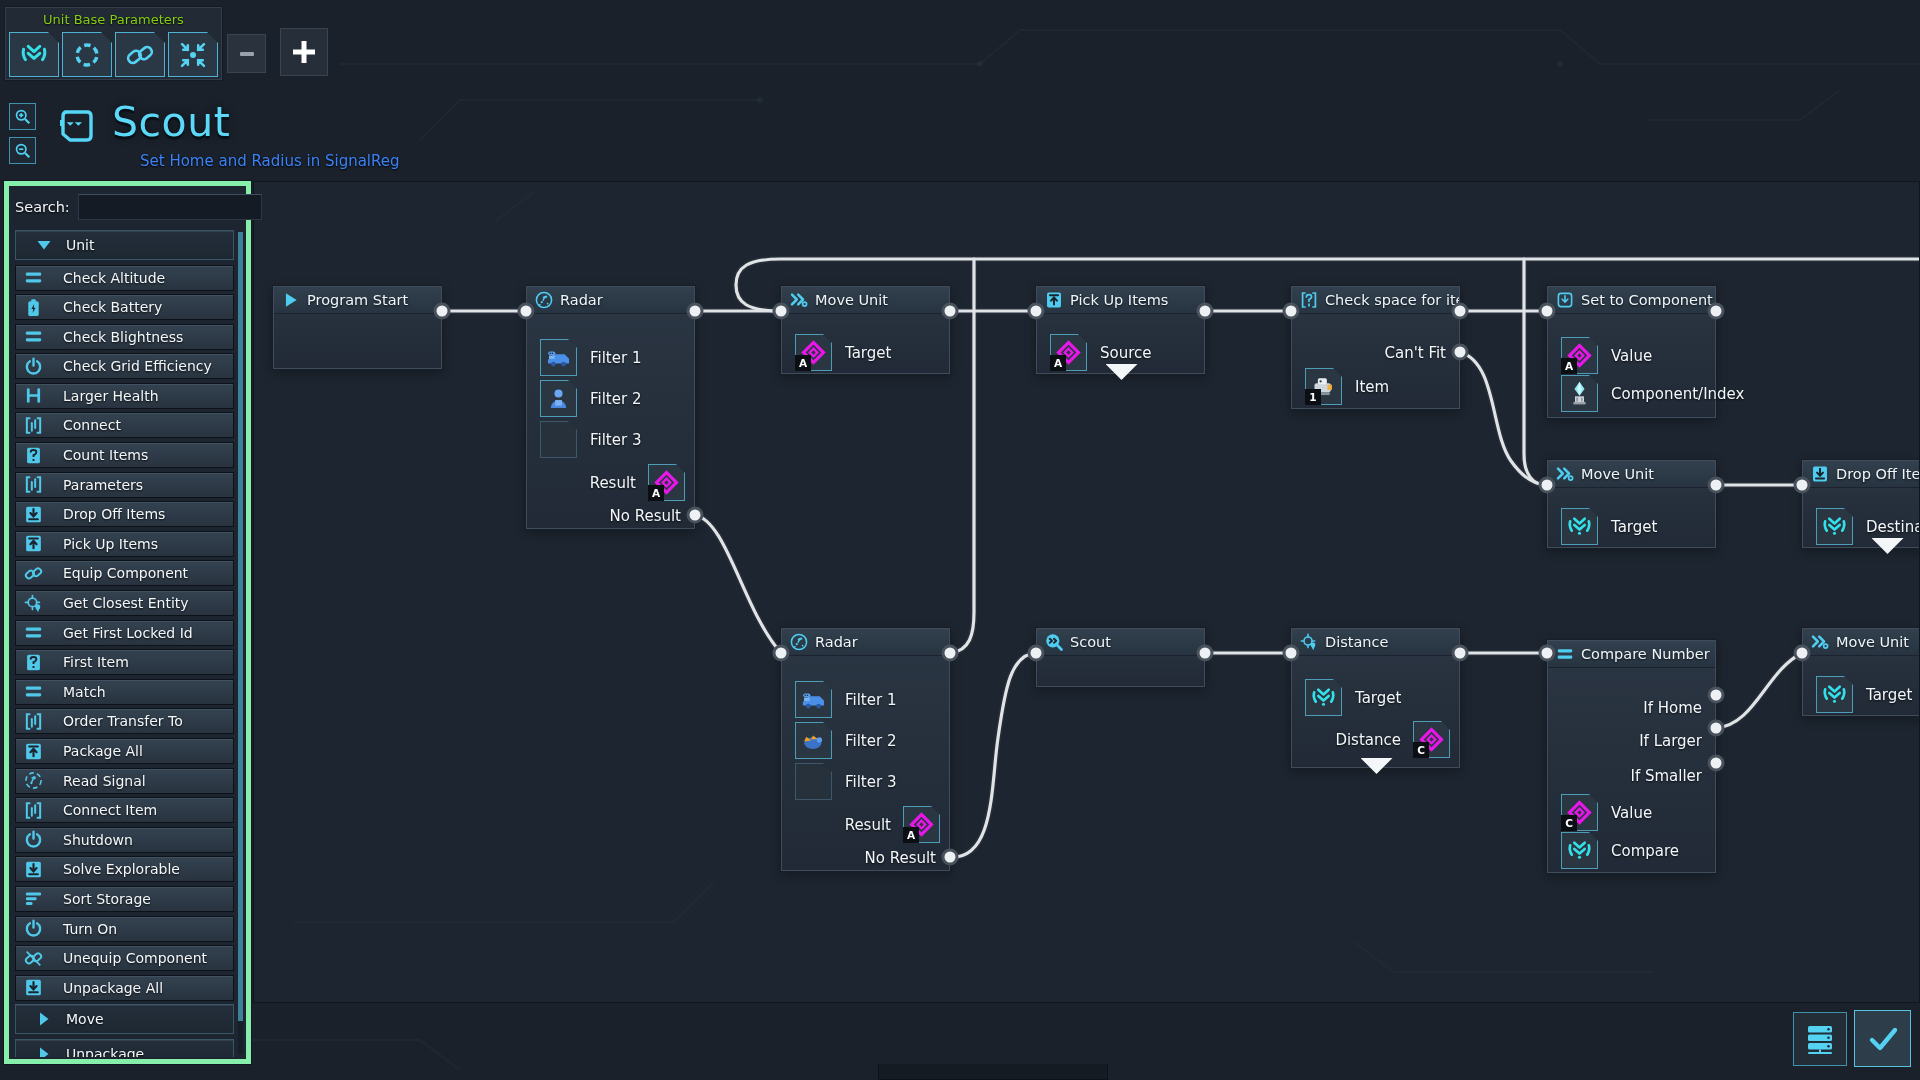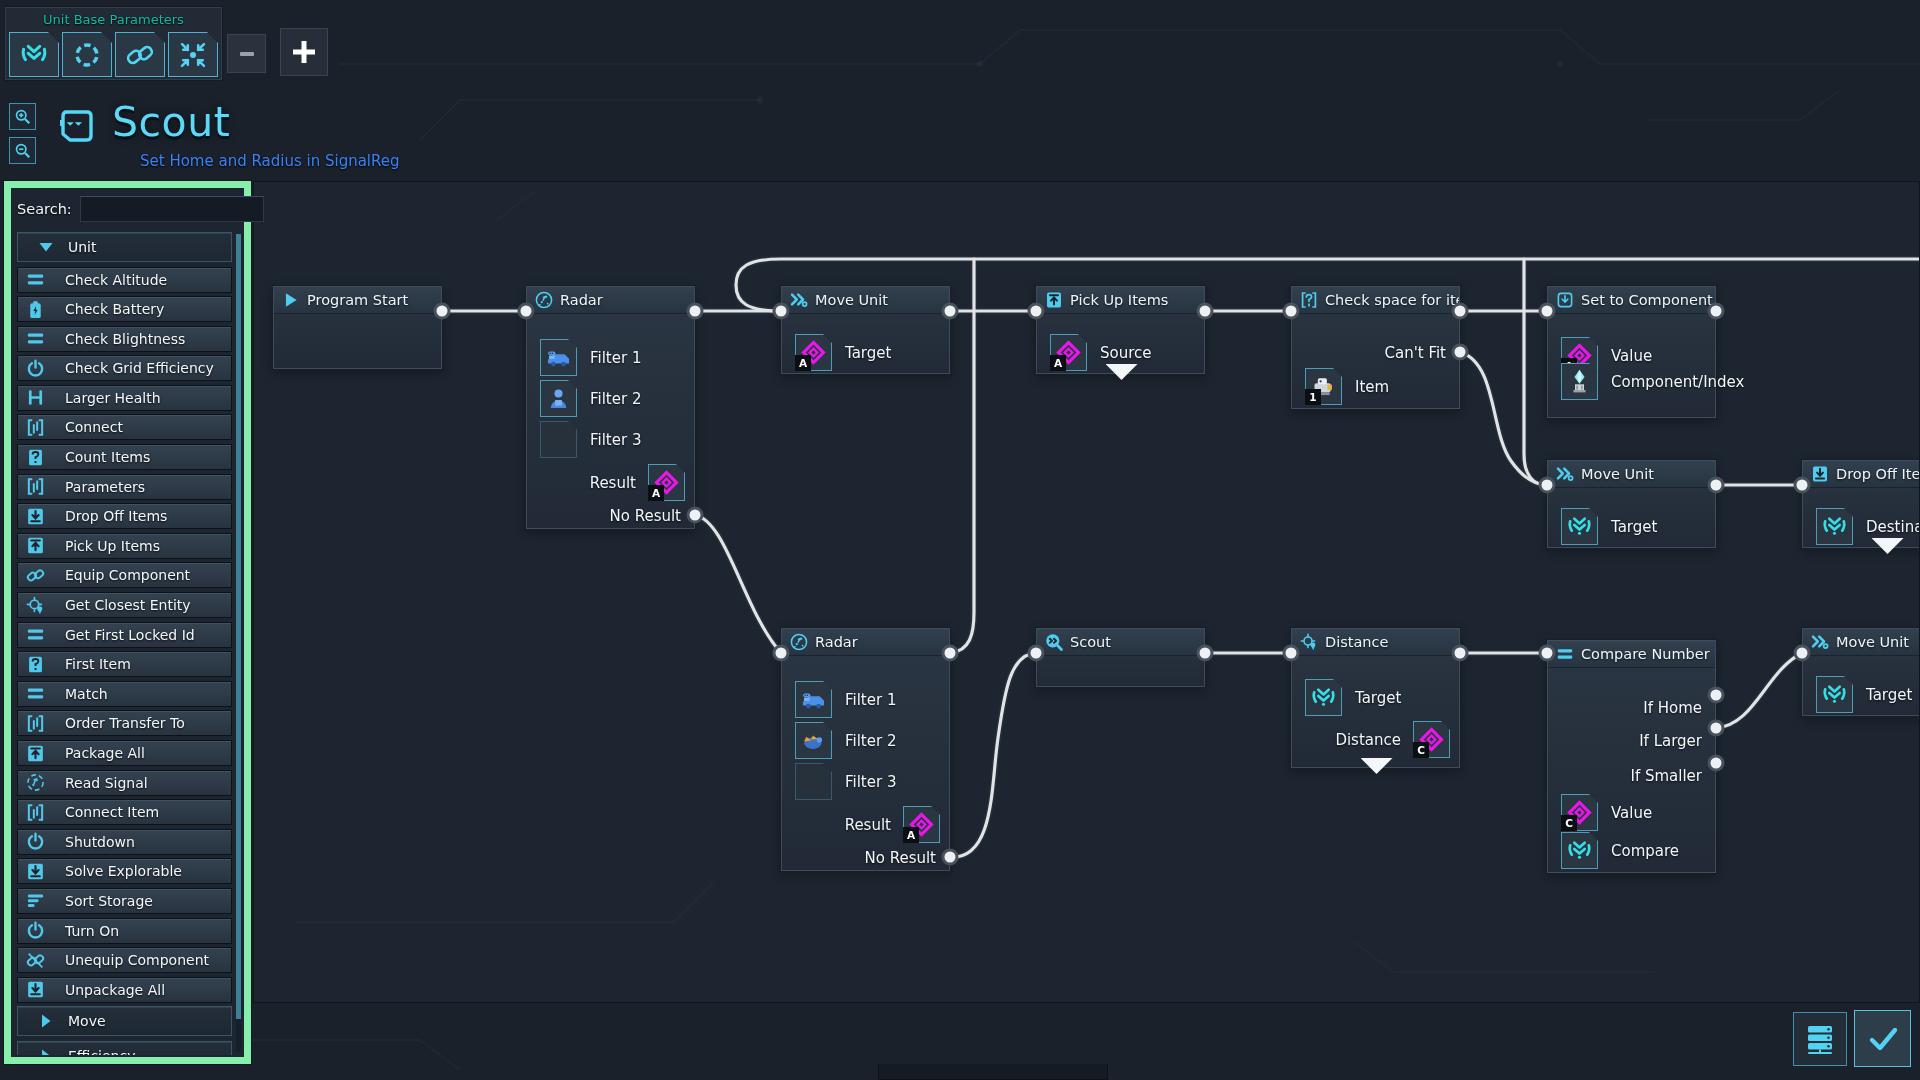--- a/index.html
+++ b/index.html
@@ -72,21 +72,21 @@
     filter:drop-shadow(0 1px 1px rgba(0,0,0,0.6));
   }
 
   
   #param-panel {
     position:absolute; left:5px; top:7px; width:217px; height:73px;
     background:#222b35; border:1px solid #333f4c; z-index:2;
     box-shadow:0 0 0 1px #141a22;
   }
   #param-title { height:22px; display:flex; align-items:center; justify-content:center;
-    font-size:13px; color:#14b8a6; text-shadow:0 1px 2px #000; }
+    font-size:13px; color:#84cc16; text-shadow:0 1px 2px #000; }
   #param-icons { display:flex; gap:3px; padding:2px 3px; }
   .param-tile {
     width:50px; height:45px; background:#2a3744; border:1.5px solid #4fb2d2;
     clip-path:polygon(0 0, calc(100% - 11px) 0, 100% 11px, 100% 100%, 0 100%);
     display:flex; align-items:center; justify-content:center; color:#54d2f2; cursor:pointer;
   }
   .param-tile svg { width:30px; height:30px; }
 
   .sq-btn { position:absolute; display:flex; align-items:center; justify-content:center;
     background:#2a323d; border:1px solid #3a4450; cursor:pointer; z-index:2; }
@@ -103,21 +103,21 @@
   #app-title {
     position:absolute; left:112px; top:98px; font-size:41px; color:#5cd9f8; z-index:2;
     text-shadow:0 3px 0 #0a1016, 0 0 8px rgba(0,0,0,0.6); letter-spacing:0.5px;
   }
   #app-subtitle { position:absolute; left:140px; top:152px; font-size:15px; color:#3b82f6; z-index:2;
     text-shadow:0 1px 2px #000; }
 
   
   #sidebar {
     position:absolute; left:4px; top:181px; width:247px; height:883px;
-    background:#1d2630; border:7px solid #86efac; z-index:2;
+    background:#1d2630; border:5px solid #86efac; z-index:2;
     box-shadow:0 0 0 1px #121820;
   }
   #search-row { position:absolute; left:6px; top:5px; right:8px; height:32px;
     display:flex; align-items:center; gap:8px; }
   #search-label { font-size:14.5px; color:#f2f7fa; text-shadow:0 1px 2px #000; }
   #search-input {
     flex:1; height:26px; background:#141b24; border:1px solid #2c3a48; border-top-color:#3c4e5f;
     color:#d7e4ec; font-size:13px; padding:0 6px; outline:none; font-family:inherit;
   }
   #cmd-list { position:absolute; left:6px; top:44px; right:12px; bottom:2px; overflow:hidden; }
@@ -342,21 +342,21 @@
             <span class="ticn">
               <svg viewBox="0 0 26 26" fill="none">
                 <rect x="6.2" y="6.2" width="13.6" height="13.6" transform="rotate(45 13 13)" stroke="#e816e8" stroke-width="3"></rect>
                 <rect x="10.4" y="10.4" width="5.2" height="5.2" transform="rotate(45 13 13)" stroke="#e816e8" stroke-width="2.2"></rect>
               </svg>
             </span>
             <span class="badge">A</span>
           </div>
           <span class="slot-label">Value</span>
         </div>
-        <div class="slot-row" style="top: 76px;">
+        <div class="slot-row" style="top: 88px;">
           <div class="tile">
             <span class="ticn">
               <svg viewBox="0 0 24 24">
                 <path d="M12 1.5 L16.5 8 L12 14 L7.5 8 Z" fill="#8fe9f2"></path>
                 <path d="M12 1.5 L14 8 L12 14 L10 8 Z" fill="#d2f7fb"></path>
                 <rect x="8" y="14.5" width="8" height="5.5" fill="#cfd4da"></rect>
                 <rect x="6.6" y="19.5" width="10.8" height="2.2" fill="#9aa2ab"></rect>
                 <rect x="9.2" y="15.6" width="1.4" height="3.4" fill="#8a929b"></rect>
                 <rect x="13.4" y="15.6" width="1.4" height="3.4" fill="#8a929b"></rect>
               </svg>
@@ -999,21 +999,21 @@
           </svg>
         </span>
         <span class="clabel">Move</span>
       </div>
       <div class="cmd-item cmd-cat">
         <span class="cicon">
           <svg viewBox="0 0 16 16">
             <path d="M4 1.5 L12.5 8 L4 14.5 Z" fill="currentColor"></path>
           </svg>
         </span>
-        <span class="clabel">Efficiency</span>
+        <span class="clabel">Unpackage</span>
       </div>
     </div>
   <div id="scrollbar-track">
     <div id="scrollbar-thumb"></div>
   </div>
 </div>
 
 <div id="behavior-list-button" class="foot-btn">
   <svg viewBox="0 0 36 36" fill="none" stroke="currentColor" stroke-width="2">
     <rect x="6" y="5" width="24" height="6.5" rx="1.5" fill="currentColor" stroke="none"></rect>

